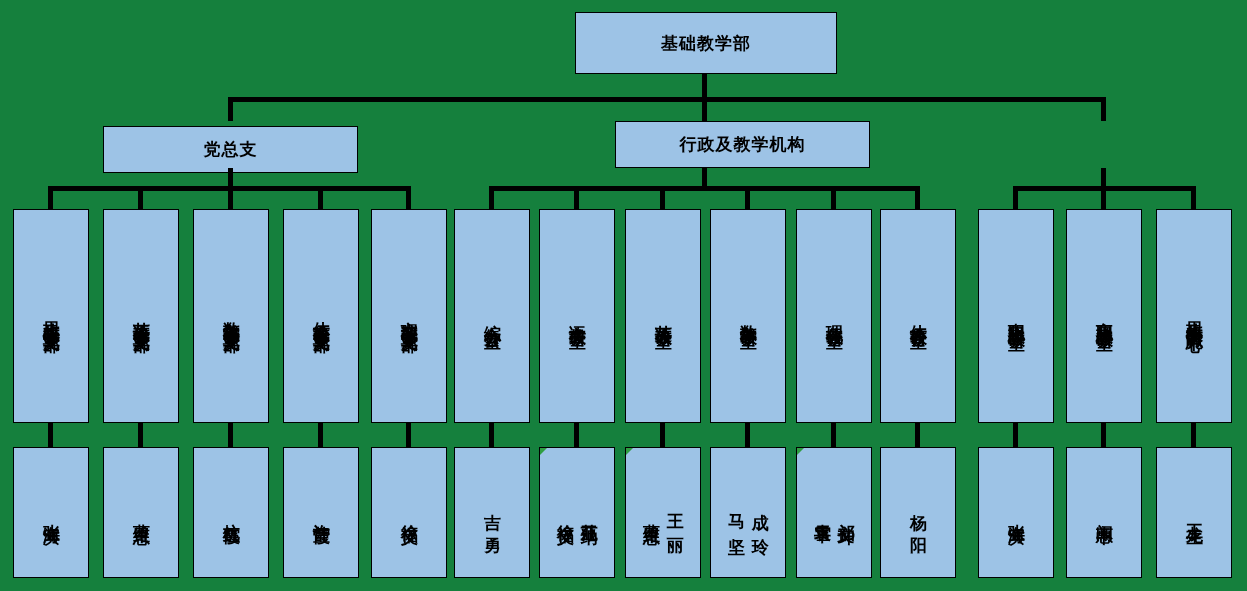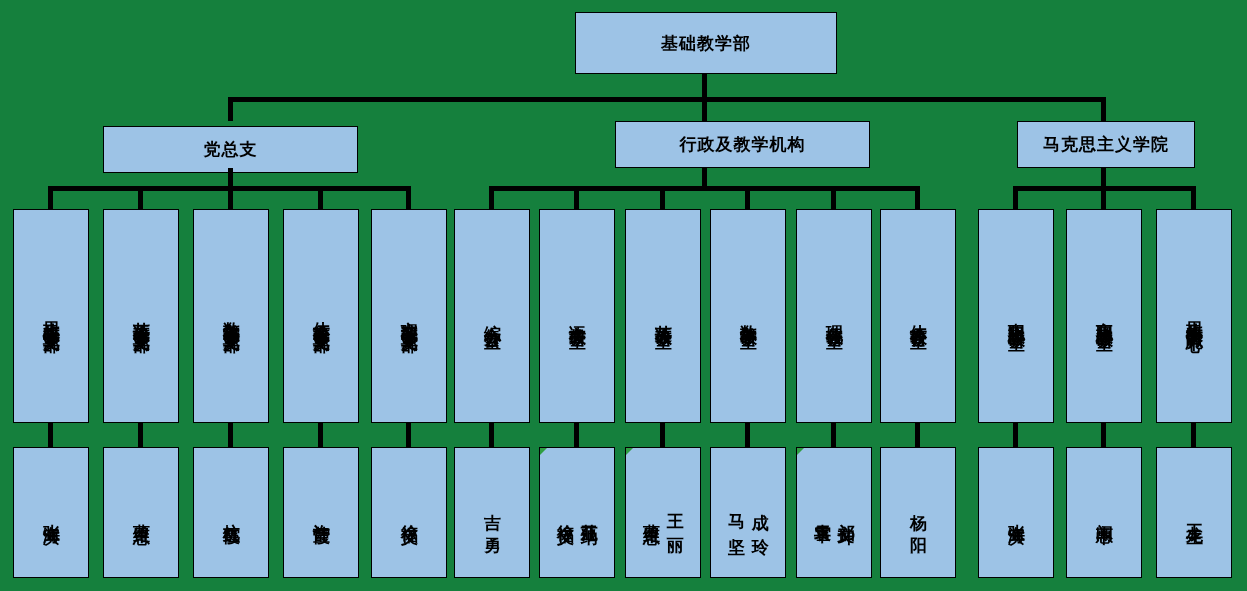--- a/index.html
+++ b/index.html
@@ -100,23 +100,20 @@
 
   <div class="connector" style="left:228px; top:97px; width:5px; height:24px;"></div>
   <div class="connector" style="left:702px; top:97px; width:5px; height:24px;"></div>
   <div class="connector" style="left:1101px; top:97px; width:5px; height:24px;"></div>
 
   <div class="node horiz" style="left:103px; top:126px; width:255px; height:47px;">
     <span>党总支</span>
   </div>
   <div class="node horiz" style="left:583px; top:121px; width:255px; height:47px;margin-left:32px;">
     <span>行政及教学机构</span>
-  </div>
-  <div class="node horiz" style="left:1017px; top:121px; width:178px; height:47px;">
-    <span>马克思主义学院</span>
   </div>
 
   <div class="connector" style="left:228px; top:168px; width:5px; height:21px;"></div>
   <div class="connector" style="left:48px; top:186px; width:363px; height:5px;"></div>
   <div class="connector" style="left:48px; top:186px; width:5px; height:23px;"></div>
   <div class="connector" style="left:138px; top:186px; width:5px; height:23px;"></div>
   <div class="connector" style="left:228px; top:186px; width:5px; height:23px;"></div>
   <div class="connector" style="left:318px; top:186px; width:5px; height:23px;"></div>
   <div class="connector" style="left:406px; top:186px; width:5px; height:23px;"></div>
 

